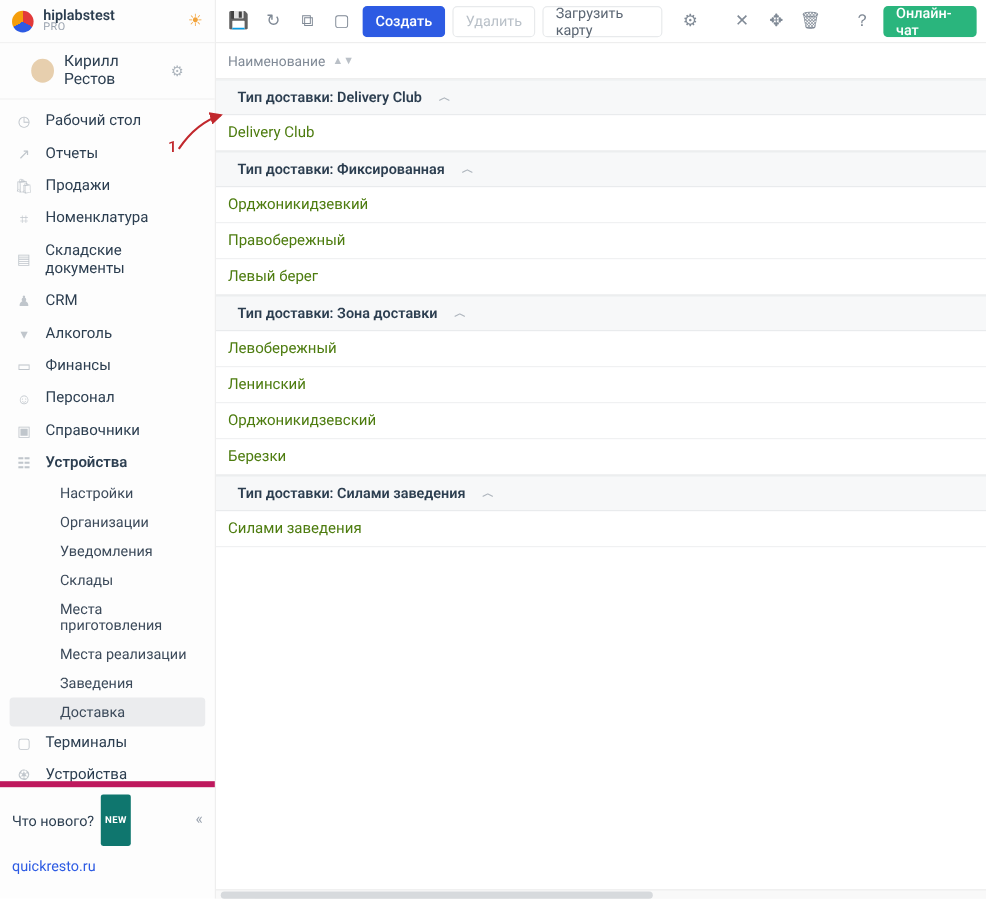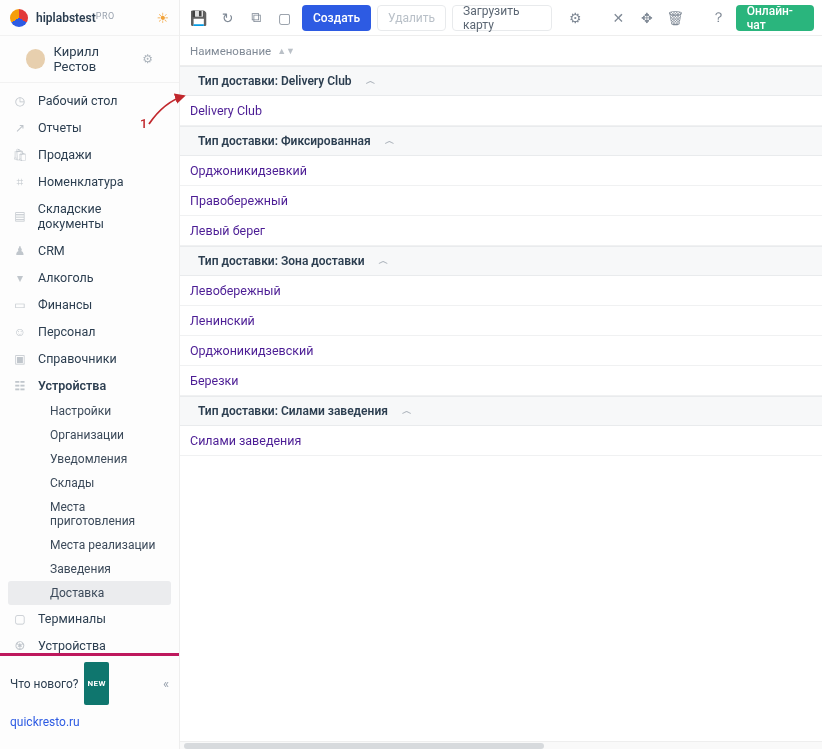--- a/index.html
+++ b/index.html
@@ -1,51 +1,51 @@
 <!DOCTYPE html>
 <html><head>
 <meta charset="utf-8">
 <style>
 *{box-sizing:border-box;margin:0;padding:0;font-family:-apple-system,BlinkMacSystemFont,"Segoe UI",Roboto,Arial,sans-serif}
 body{width:822px;height:749px;overflow:hidden;background:#fff;color:#2c3e50;font-size:13px;position:relative}
 .app{display:flex;height:100%}
 .sidebar{width:180px;min-width:180px;background:#fdfdfd;border-right:1px solid #eee;display:flex;flex-direction:column}
 .brand{display:flex;align-items:center;padding:8px 10px;height:36px;border-bottom:1px solid #f2f2f2}
 .brand-logo{width:18px;height:18px;border-radius:50%;background:conic-gradient(#E23A3A 0 120deg,#2D5BE3 120deg 240deg,#F59E0B 240deg 360deg);margin-right:8px}
-.brand-text{display:flex;flex-direction:row;line-height:1}
+.brand-text{display:flex;flex-direction:column;line-height:1}
 .brand-title{font-weight:600;font-size:12px}
 .brand-sub{font-size:9px;color:#9aa3af;letter-spacing:.5px}
 .sun{margin-left:auto;color:#f2a33a;font-size:14px}
 .user{display:flex;align-items:center;padding:8px 26px;border-bottom:1px solid #f2f2f2}
 .avatar{width:20px;height:20px;border-radius:50%;background:#e7cfae;margin-right:8px;display:inline-block}
 .gear{margin-left:auto;color:#adb5bd;font-size:12px}
 .nav{flex:1;overflow-y:auto;padding-top:4px}
 .nav-item{display:flex;align-items:center;padding:6px 10px 6px 12px;cursor:pointer;font-size:12.5px;color:#2c3e50}
 .nav-item .ni-icon{width:16px;color:#c0c6cc;margin-right:10px;text-align:center;font-size:12px}
 .nav-item.active{font-weight:600}
 .sub-item{display:flex;align-items:center;padding:5px 10px 5px 50px;cursor:pointer;font-size:12px;color:#3c4a5a}
 .sub-item.selected{background:#ebecee;border-radius:3px;margin:0 8px;padding-left:42px}
-.sidebar-bottom{border-top:3px solid #be185d;padding:6px 10px;display:flex;align-items:center;font-size:12px;color:#2c3e50}
+.sidebar-bottom{border-top:5px solid #be185d;padding:6px 10px;display:flex;align-items:center;font-size:12px;color:#2c3e50}
 .new-badge{background:#0f766e;color:#fff;font-size:8px;font-weight:700;padding:17px 3px;border-radius:2px;margin-left:6px;letter-spacing:.4px}
 .collapse{margin-left:auto;color:#9aa3af;font-size:13px}
 .site-link{padding:4px 10px 20px;font-size:12px;color:#2D5BE3}
 .main{flex:1;display:flex;flex-direction:column;min-width:0}
 .toolbar{display:flex;align-items:center;height:36px;border-bottom:1px solid #eee;padding:0 8px;gap:6px}
 .tbtn{width:26px;height:26px;display:flex;align-items:center;justify-content:center;color:#808a96;border-radius:4px;cursor:pointer;font-size:14px}
 .btn{height:26px;padding:0 10px;border-radius:4px;font-size:12px;display:flex;align-items:center;cursor:pointer;border:1px solid transparent}
 .btn-primary{background:#2D5BE3;color:#fff;font-weight:500}
 .btn-disabled{color:#b9c0c8;border-color:#e8eaec}
 .btn-outline{color:#5b6673;border-color:#e8eaec}
 .btn-green{background:#2ab57d;color:#fff;font-weight:500}
 .spacer{flex:1}
 .col-header{display:flex;align-items:center;height:30px;border-bottom:1px solid #eee;padding:0 10px;font-size:11.5px;color:#808a96}
 .sort{margin-left:6px;font-size:9px;color:#bac0c7}
 .group{background:#f7f8f9;border-top:1px solid #e9ebed;border-bottom:1px solid #e9ebed;padding:7px 10px 7px 18px;font-size:12px;font-weight:600;color:#2c3e50;display:flex;align-items:flex-end}
 .group .chev{margin-left:14px;color:#aeb5bd;font-size:10px}
-.row{padding:7px 10px;border-bottom:1px solid #f0f1f2;font-size:12.5px;color:#4c1d95;cursor:pointer}
+.row{padding:7px 10px;border-bottom:1px solid #f0f1f2;font-size:12.5px;color:#4d7c0f;cursor:pointer}
 .list-area{flex:1;overflow-y:auto;position:relative}
 .scrollbar-h{height:8px;background:#f9f9f9;border-top:1px solid #eee}
 .scrollbar-h .thumb{margin-left:4px;height:6px;width:360px;background:#d7dadd;border-radius:3px;margin-top:1px}
 .arrow{position:absolute;left:144px;top:92px;pointer-events:none}
 .arrow-num{color:#c1282d;font-size:13px;font-weight:500;position:absolute;left:-4px;top:24px}
 </style>
 </head>
 <body>
 
 <div class="app">

